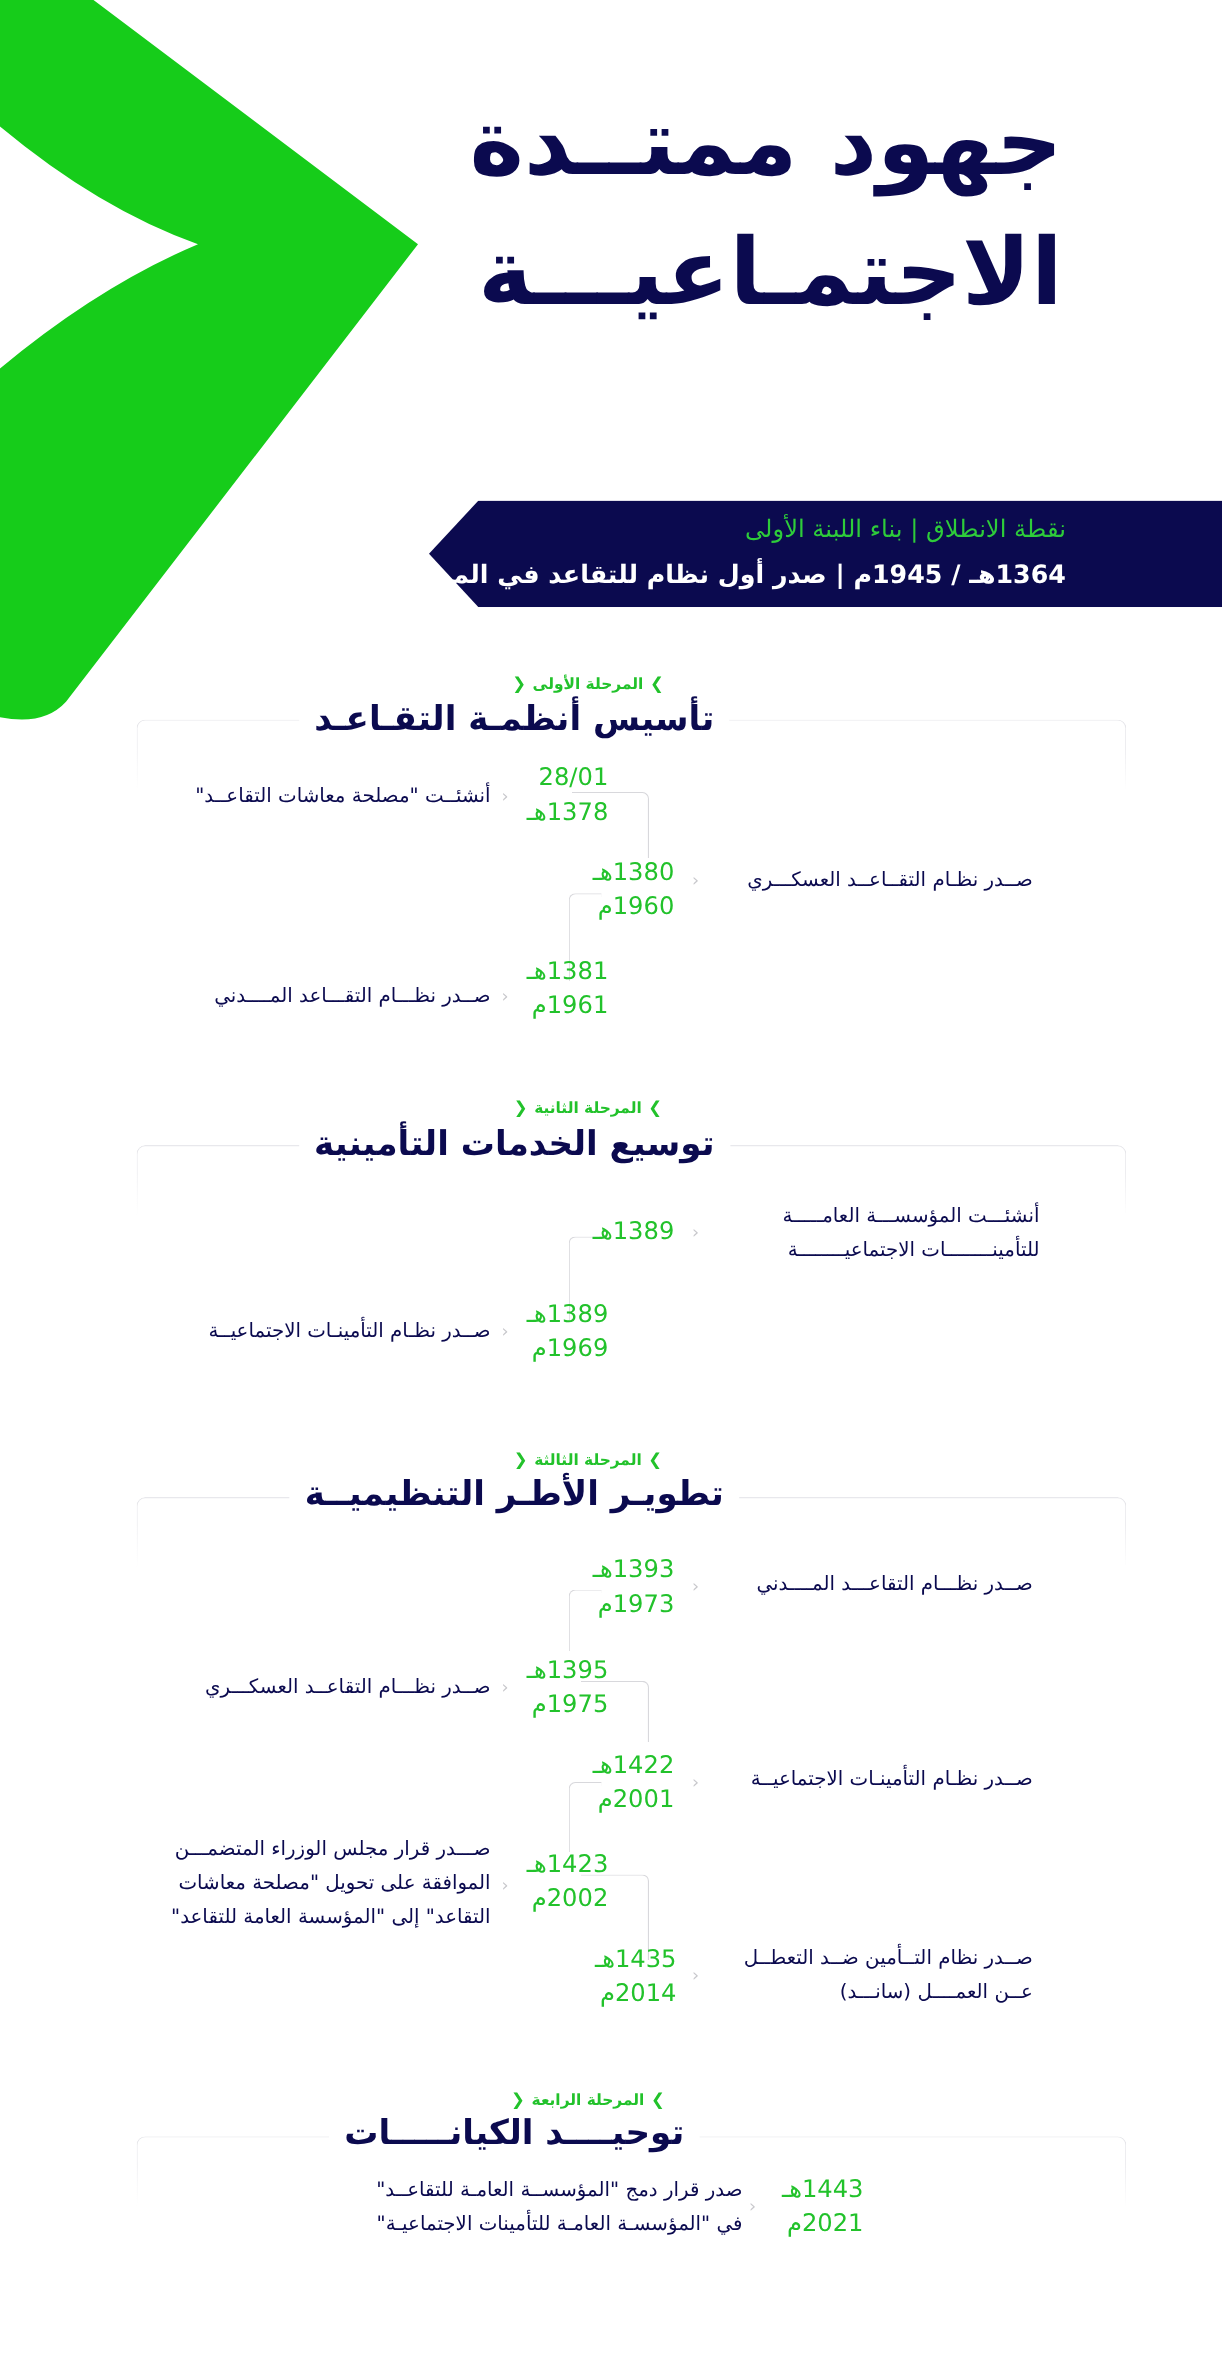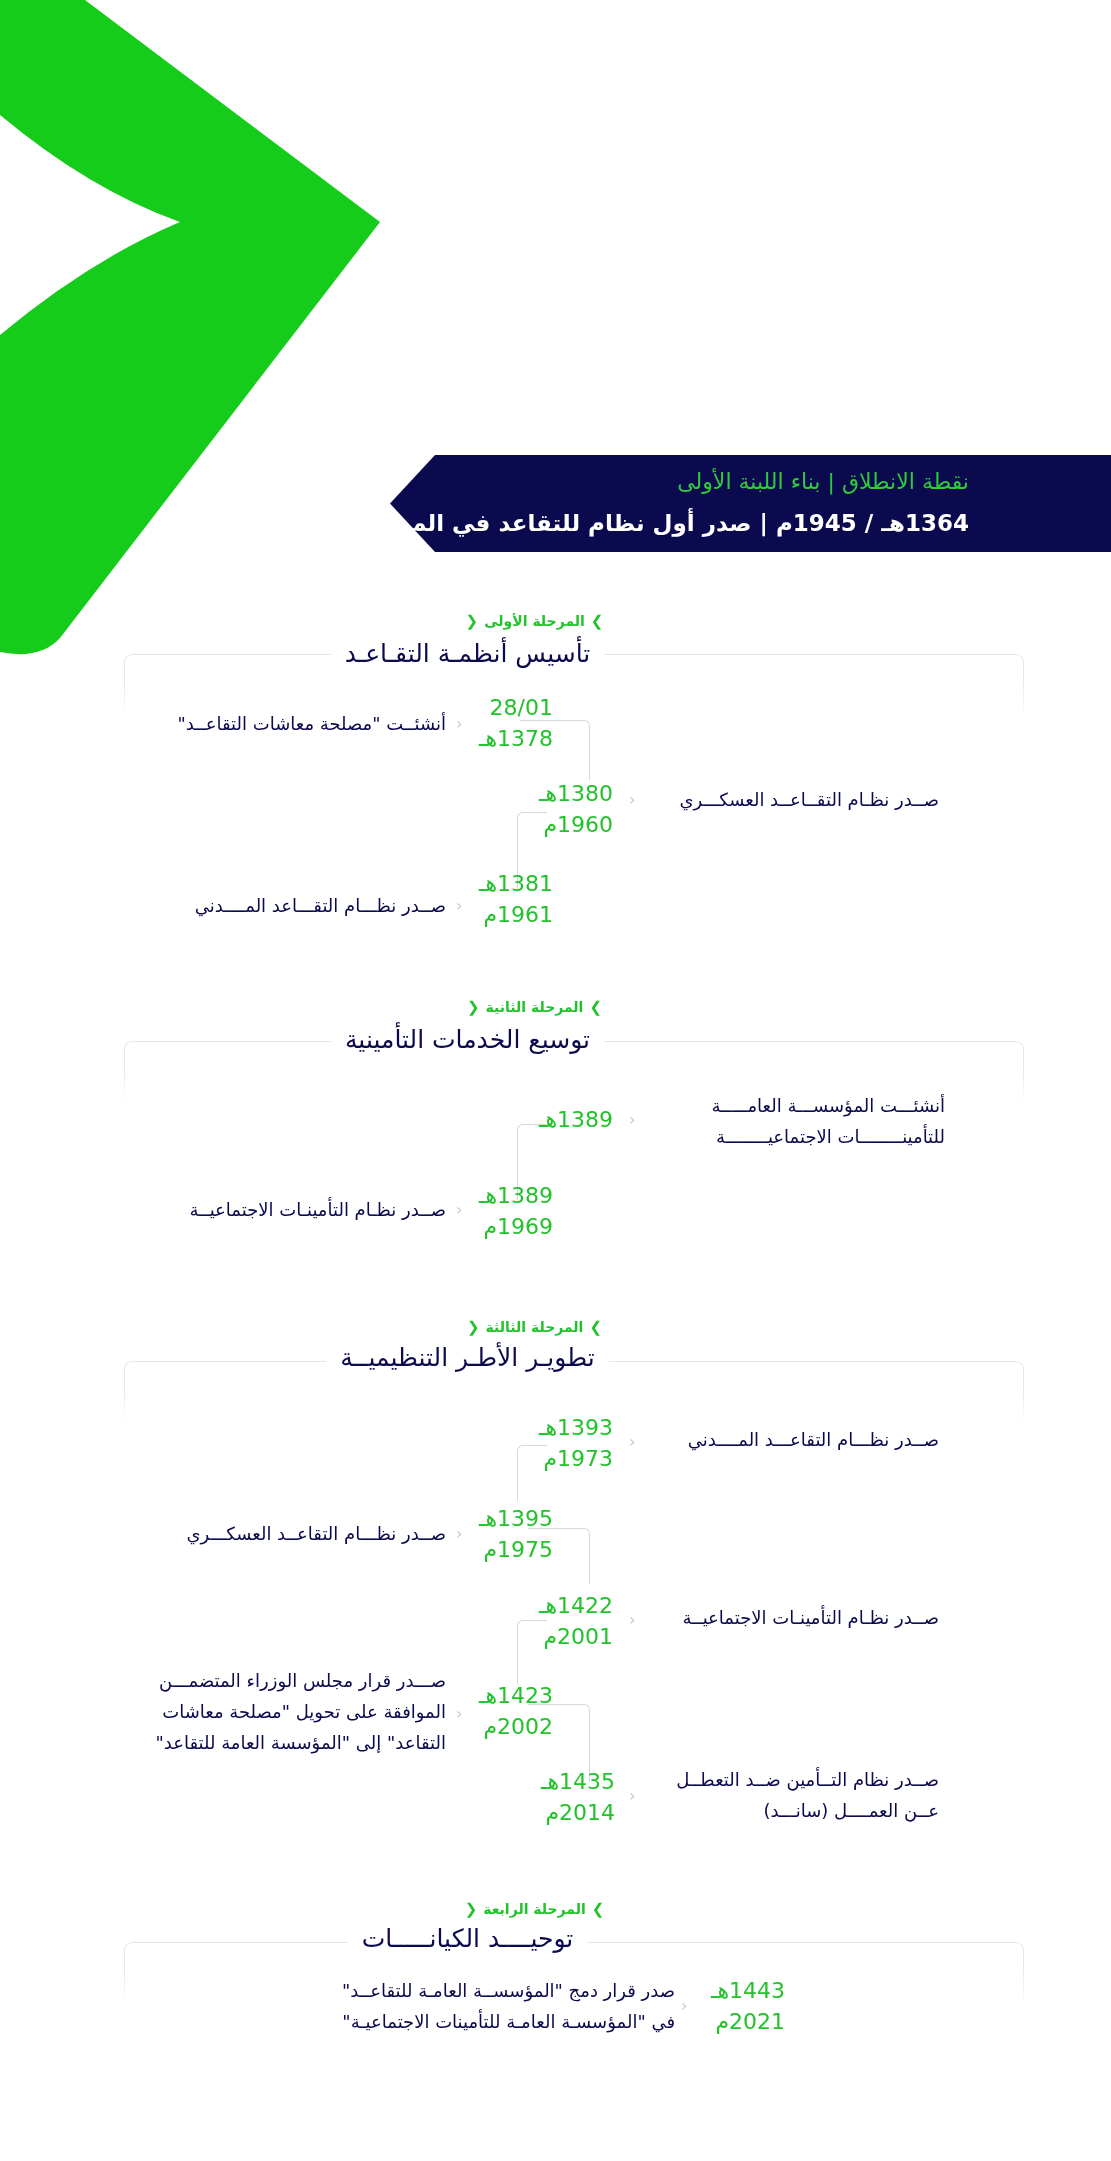--- a/index.html
+++ b/index.html
@@ -29,21 +29,21 @@
     font-size: 23px; line-height: 34px; white-space: nowrap;
   }
 
   .phase-label {
     position: absolute; left: 0; width: 1069px; text-align: center;
     color: #22c22b; font-size: 14px; font-weight: bold; line-height: 20px;
   }
   .phase-label .chev { display: inline-block; margin: 0 6px; font-size: 15px; }
   .phase-title {
     position: absolute; left: 0; width: 935px; text-align: center;
-    color: #0b0a4f; font-size: 25px; font-weight: normal; line-height: 36px;
+    color: #0b0a4f; font-size: 31px; font-weight: bold; line-height: 36px;
   }
   .phase-title span { background: #fff; padding: 0 14px; position: relative; z-index: 2; }
 
   .card-frame {
     position: absolute; left: 124px; width: 900px; height: 64px;
     border: 1.5px solid #e6e6ea; border-bottom: none; border-radius: 8px 8px 0 0;
     -webkit-mask-image: linear-gradient(to bottom, #000 40%, transparent 100%);
             mask-image: linear-gradient(to bottom, #000 40%, transparent 100%);
   }
 
@@ -62,20 +62,22 @@
   .conn { position: absolute; border-color: #d8d8dc; border-style: solid; border-width: 0; }
 </style>
 </head>
 <body>
 
 <svg class="hero-shape" viewBox="0 0 400 660">
   <path d="M 85 0 L 380 222 L 60 638 Q 40 660 0 652 L 0 335 Q 90 260 180 222 Q 90 190 0 115 L 0 0 Z" fill="#16cc1a"></path>
 </svg>
 
 <div class="hero-title">
+  <div>جهود ممتــدة</div>
+  <div>الاجتمـاعيـــة</div>
 </div>
 
 <div class="banner"></div>
 <div class="banner-sub">نقطة الانطلاق | بناء اللبنة الأولى</div>
 <div class="banner-main">1364هـ / 1945م | صدر أول نظام للتقاعد في المملكة</div>
 
 <div class="phase-label" style="top:611px;">
   <span class="chev">❯</span><span>المرحلة الأولى</span><span class="chev">❮</span>
 </div>
 <div class="card-frame" style="top:654px;"></div>

